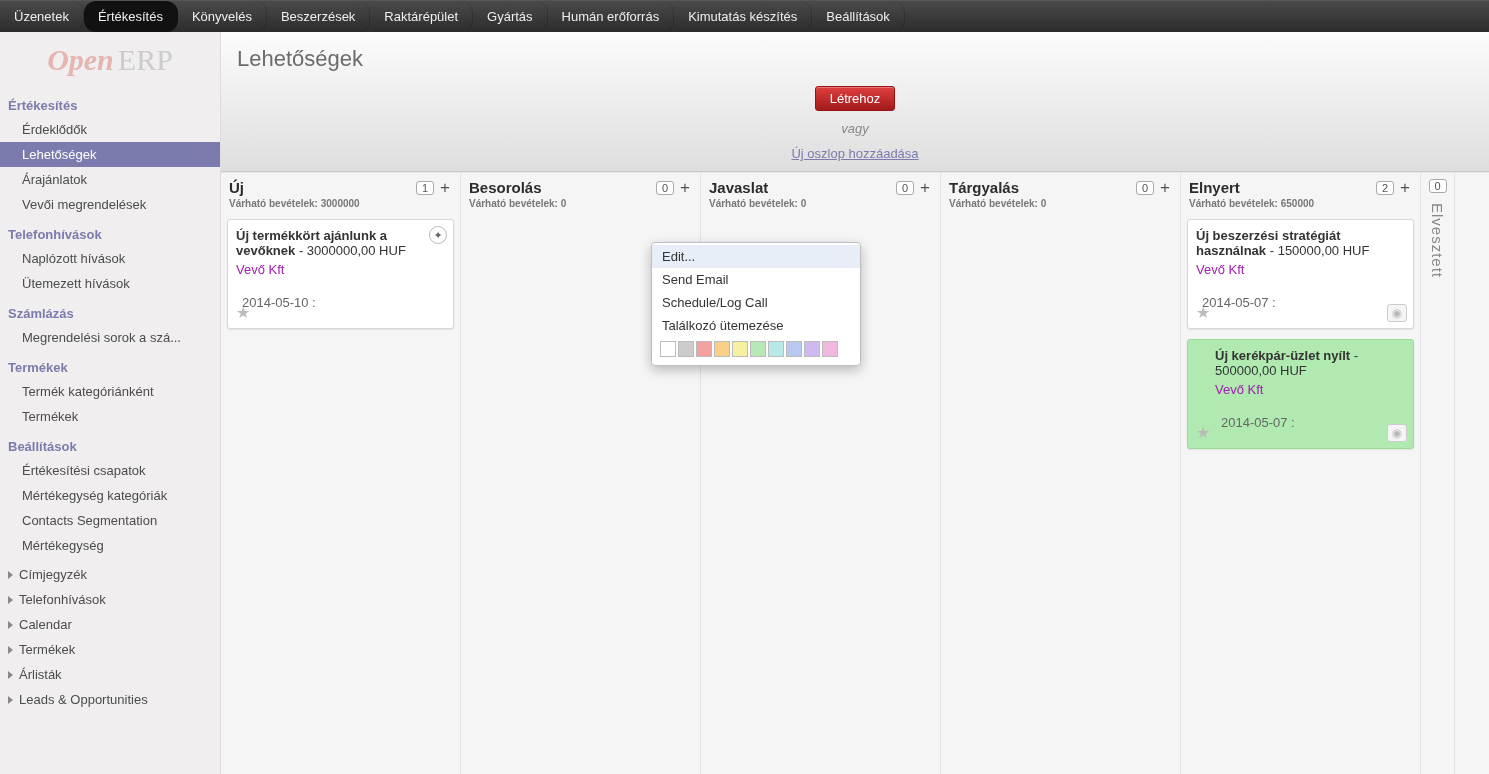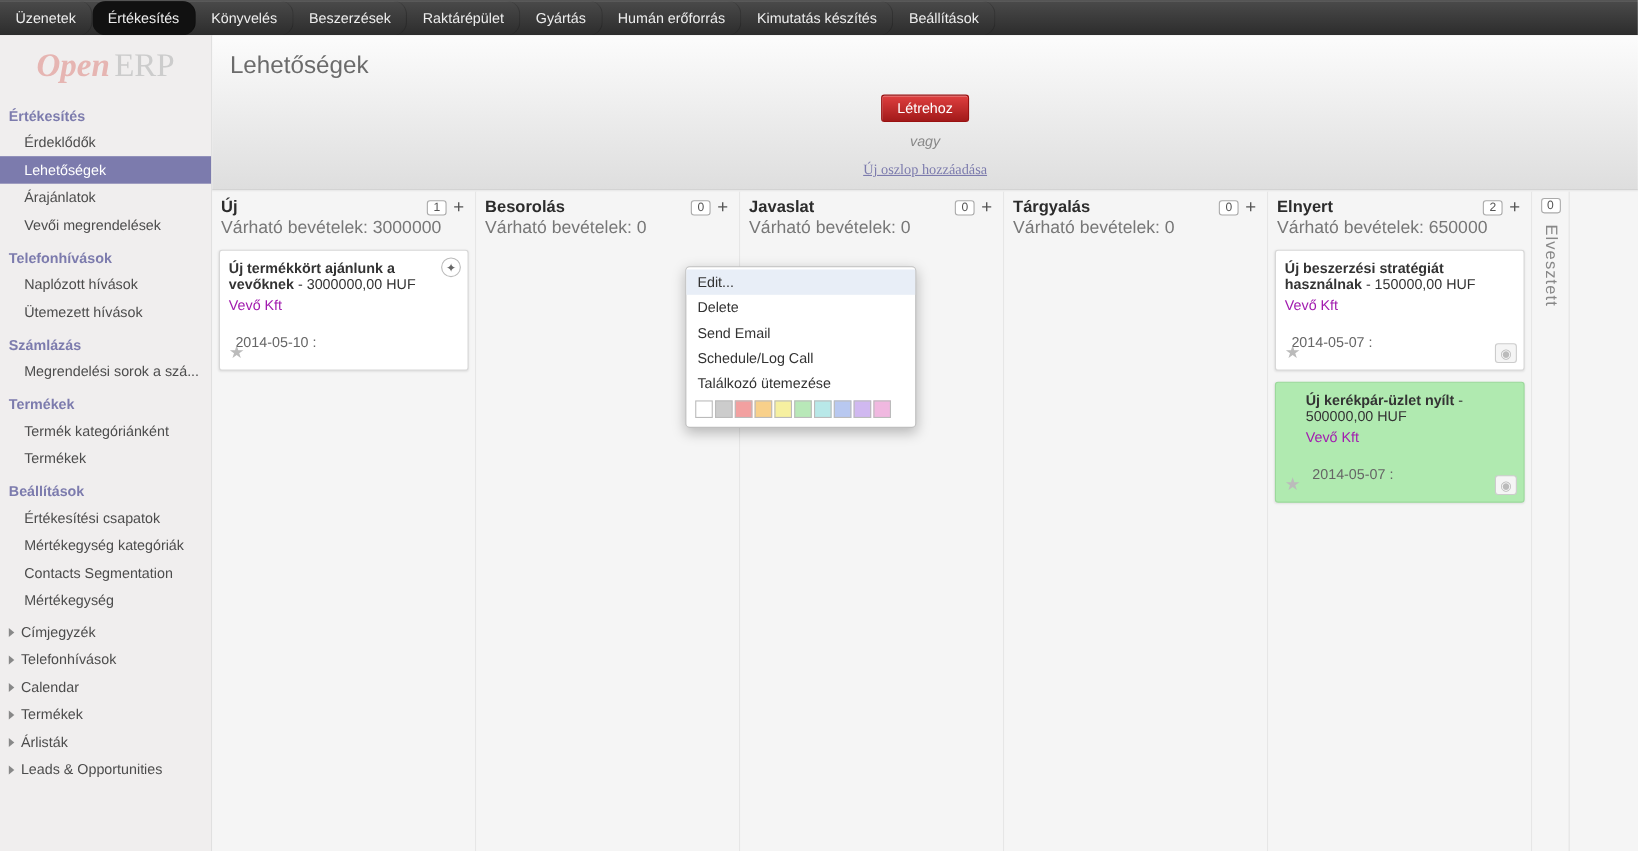--- a/index.html
+++ b/index.html
@@ -29,21 +29,21 @@
   font-size: 13px;
   border-right: 1px solid rgba(0,0,0,0.2);
   border-radius: 12px;
 }
 .topnav .menuitem.active {
   background: #111;
 }
 
 .outer { display:flex; height: calc(774px - 32px); }
 .sidebar {
-  width: 193px;
+  width: 221px;
   background: #f0eeee;
   border-right: 1px solid #ddd;
   padding-top: 0;
   overflow: hidden;
 }
 .logo {
   height: 56px;
   display:flex; align-items:center; justify-content:center;
   font-family: Georgia, serif;
   font-size: 30px;
@@ -79,40 +79,40 @@
 }
 .pagetitle { font-size: 22px; color:#6b6b6b; font-weight: normal;}
 .header-actions { margin-top: 14px; display:flex; align-items:center; gap:10px;flex-direction:column;}
 .btn-primary {
   background: linear-gradient(#df3f3f,#a21a1a);
   color:#fff; border:1px solid #911; border-radius:3px;
   padding: 4px 14px; cursor:pointer; font-size:13px;
   box-shadow: 0 1px 0 rgba(255,255,255,0.3) inset;
 }
 .orsep { color:#888; font-style: italic;}
-.linklike { color:#7c7bad; text-decoration: underline; cursor:pointer;font-family:Liberation Serif, serif;}
+.linklike { color:#7c7bad; text-decoration: underline; cursor:pointer;}
 
 .kanban { flex:1; display:flex; overflow:hidden; background:#f5f5f5; border-top:1px solid #e5e5e5;}
 .kcol {
   width: 240px;
   border-right: 1px solid #e3e3e3;
   background:#f5f5f5;
   display:flex; flex-direction:column;
   position: relative;
 }
 .kcol-head { padding: 6px 8px 2px 8px; }
 .kcol-title-row { display:flex; align-items:center; }
 .kcol-title { font-weight: bold; color:#2c2c2c; font-size:15px; flex:1;}
 .count-badge {
   border:1px solid #aaa; border-radius:3px; background:#fff;
   min-width:18px; text-align:center; font-size:11px; color:#555; padding:0 3px;
   margin-right: 4px;
 }
 .plus-add { font-size:17px; color:#555; cursor:pointer; padding:0 2px; line-height:1;}
-.kcol-sub { color:#777; font-size:16px; padding: 0 8px 6px 8px;}
+.kcol-sub { color:#777; font-size:10px; padding: 0 8px 6px 8px; font-weight: bold;}
 .kcards { padding: 4px 6px; }
 .kcard {
   background:#fff; border:1px solid #d7d7d7; border-radius:3px;
   box-shadow: 0 1px 2px rgba(0,0,0,0.08);
   padding: 8px; margin-bottom: 10px; position:relative;
   min-height: 110px;
 }
 .kcard.green { background:#b0eab0; border-color:#9bd99b;padding-left:27px;}
 .kcard .ct { font-size:13px; color:#333;}
 .kcard .ct b { font-weight:bold; }
@@ -311,21 +311,20 @@
         </div>
         <div class="kcol collapsed">
           <div class="count-badge" style="margin: 6px auto 0px;">0</div>
           <div class="rot">Elvesztett</div>
         </div>
         <div style="flex: 1 1 0%; background: rgb(245, 245, 245);"></div>
       </div>
 
     <div class="ctxmenu" id="ctxmenu">
         <div class="mi hover">Edit...</div>
-        <div class="mi">Delete</div>
         <div class="mi">Send Email</div>
         <div class="mi">Schedule/Log Call</div>
         <div class="mi">Találkozó ütemezése</div>
         <div class="colors">
           <div class="sw" style="background: rgb(255, 255, 255);"></div>
           <div class="sw" style="background: rgb(204, 204, 204);"></div>
           <div class="sw" style="background: rgb(242, 160, 160);"></div>
           <div class="sw" style="background: rgb(248, 208, 138);"></div>
           <div class="sw" style="background: rgb(246, 240, 160);"></div>
           <div class="sw" style="background: rgb(184, 232, 184);"></div>

